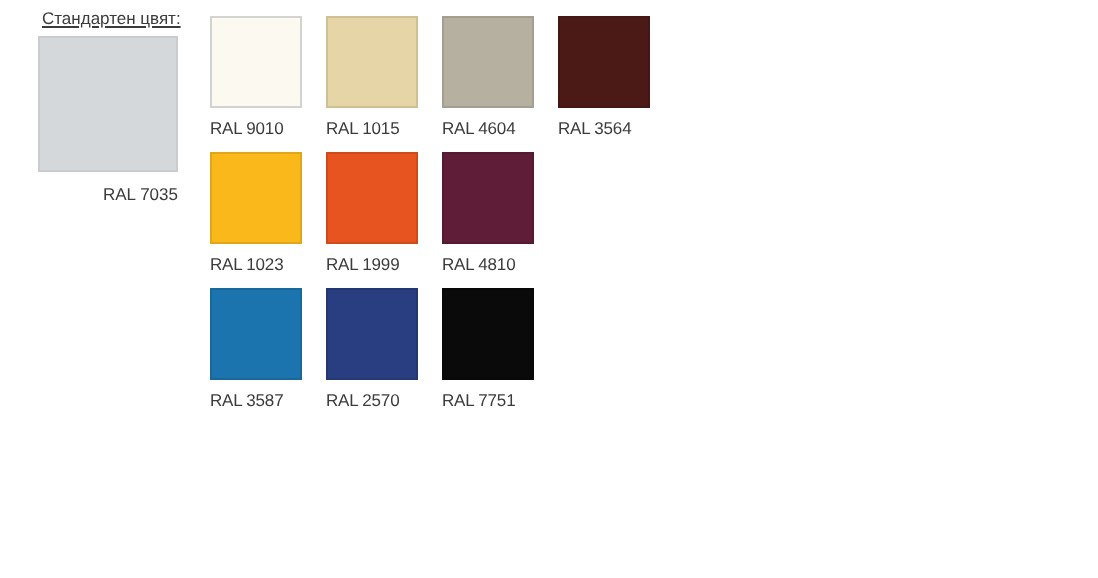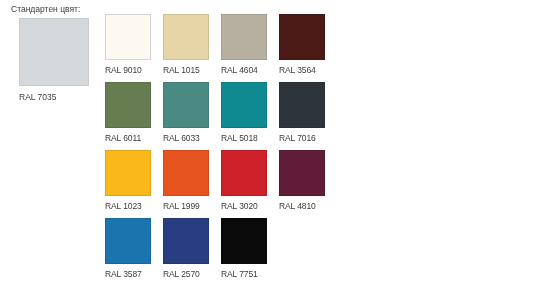--- a/index.html
+++ b/index.html
@@ -21,56 +21,56 @@
   #standard-panel {
     position: absolute;
     left: 0px;
     top: 0px;
     width: 95px;
   }
   #standard-title {
     font-size: 8.5px;
     color: #3b3b3b;
     line-height: 11px;
-    padding-left: 11px;
+    padding-left: 21px;
     padding-top: 4px;
     white-space: nowrap;
+    text-decoration: underline;
   }
   #standard-swatch-wrap {
     width: 70px;
     margin-left: 19px;
     margin-top: 3px;
   }
   #standard-swatch {
     width: 70px;
     height: 68px;
     border: 1px solid #c8ccce;
     box-sizing: border-box;
   }
   #standard-label {
     font-size: 8.5px;
     color: #3b3b3b;
-    text-align: left;
+    text-align: right;
     margin-top: 6px;
     width: 70px;
     white-space: nowrap;
   }
 
   
   #swatch-grid {
     position: absolute;
     left: 105px;
     top: 8px;
     width: 240px;
   }
   .swatch-row {
     display: flex;
     flex-direction: row;
     height: 68px;
-    align-items: flex-end;
   }
   .swatch-cell {
     width: 46px;
     margin-right: 12px;
   }
   .swatch-chip {
     width: 46px;
     height: 46px;
     box-sizing: border-box;
     border: 1px solid rgba(0,0,0,0.10);
@@ -112,48 +112,26 @@
         <div class="swatch-chip" style="background: rgb(182, 176, 160);"></div>
         <div class="swatch-label">RAL 4604</div>
       </div>
       <div class="swatch-cell">
         <div class="swatch-chip" style="background: rgb(75, 26, 22);"></div>
         <div class="swatch-label">RAL 3564</div>
       </div>
     </div>
     <div class="swatch-row">
       <div class="swatch-cell">
-        <div class="swatch-chip" style="background: rgb(102, 125, 81);"></div>
-        <div class="swatch-label">RAL 6011</div>
-      </div>
-      <div class="swatch-cell">
-        <div class="swatch-chip" style="background: rgb(75, 138, 131);"></div>
-        <div class="swatch-label">RAL 6033</div>
-      </div>
-      <div class="swatch-cell">
-        <div class="swatch-chip" style="background: rgb(15, 138, 144);"></div>
-        <div class="swatch-label">RAL 5018</div>
-      </div>
-      <div class="swatch-cell">
-        <div class="swatch-chip" style="background: rgb(45, 53, 59);"></div>
-        <div class="swatch-label">RAL 7016</div>
-      </div>
-    </div>
-    <div class="swatch-row">
-      <div class="swatch-cell">
         <div class="swatch-chip" style="background: rgb(250, 184, 27);"></div>
         <div class="swatch-label">RAL 1023</div>
       </div>
       <div class="swatch-cell">
         <div class="swatch-chip" style="background: rgb(232, 84, 31);"></div>
         <div class="swatch-label">RAL 1999</div>
-      </div>
-      <div class="swatch-cell">
-        <div class="swatch-chip" style="background: rgb(206, 32, 41);"></div>
-        <div class="swatch-label">RAL 3020</div>
       </div>
       <div class="swatch-cell">
         <div class="swatch-chip" style="background: rgb(95, 29, 56);"></div>
         <div class="swatch-label">RAL 4810</div>
       </div>
     </div>
     <div class="swatch-row">
       <div class="swatch-cell">
         <div class="swatch-chip" style="background: rgb(27, 116, 173);"></div>
         <div class="swatch-label">RAL 3587</div>

